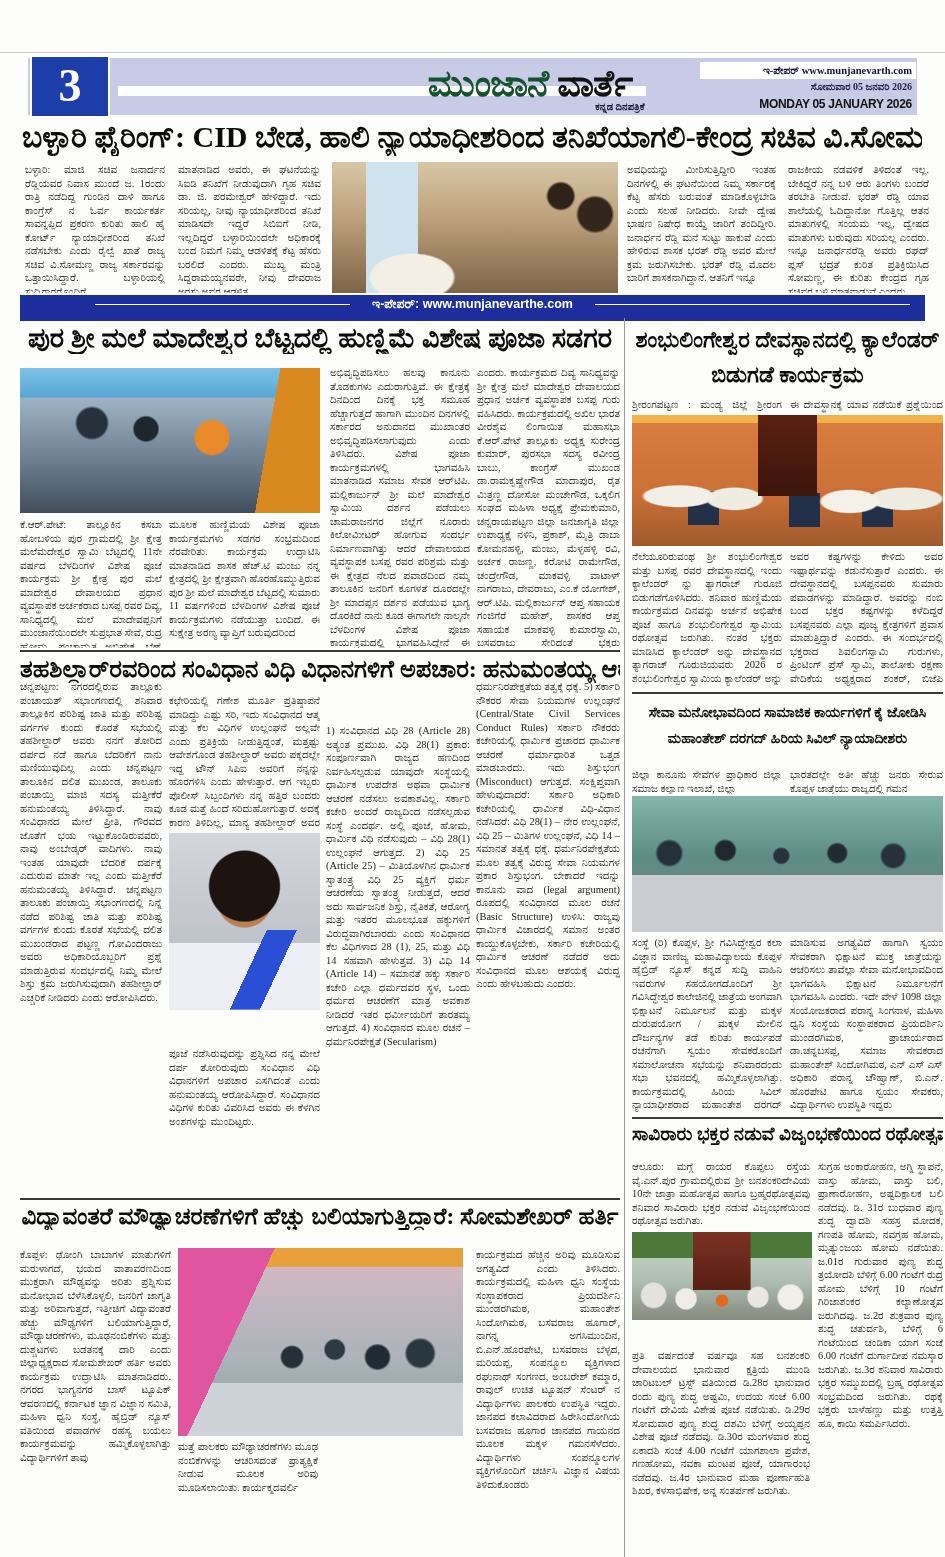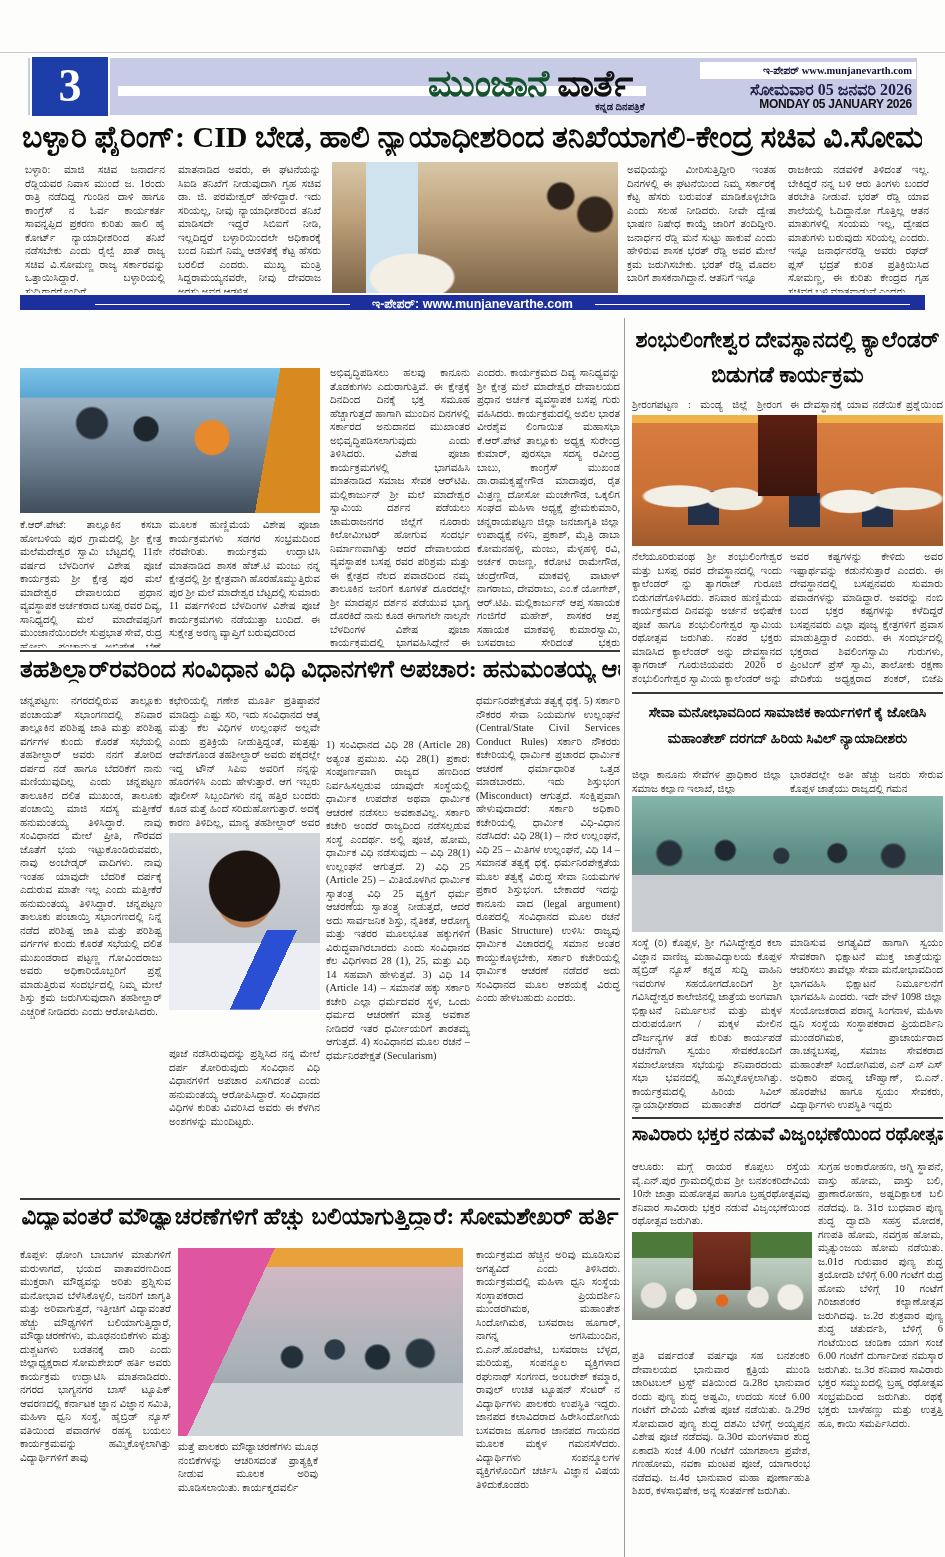--- a/index.html
+++ b/index.html
@@ -20,39 +20,39 @@
           box-sizing:border-box;color:#fff;font-size:46px;font-weight:700;text-align:center;
           line-height:57px;font-family:"Liberation Serif",serif;}
   #hdr-stripe{left:118px;top:86px;width:528px;height:10px;background:#ffffff;}
   #masthead{left:330px;top:62px;width:400px;text-align:center;white-space:nowrap;
             font-size:37px;font-weight:700;letter-spacing:-1px;}
   #masthead .red{color:#14532d;}
   #masthead .blk{color:#121212;margin-left:9px;}
   #tagline{left:540px;top:101px;width:160px;text-align:center;font-size:10px;font-weight:700;color:#15152e;}
   #eppr{left:700px;top:62px;width:216px;height:17px;background:#ffffff;color:#10103c;
         font-size:10.5px;font-weight:700;text-align:right;line-height:17px;padding-right:4px;box-sizing:border-box;}
-  #datekn{left:700px;top:81px;width:212px;text-align:right;font-size:16px;font-weight:700;color:#20204a;}
+  #datekn{left:700px;top:81px;width:212px;text-align:right;font-size:10px;font-weight:700;color:#20204a;}
   #dateen{left:700px;top:97px;width:212px;text-align:right;font-size:12px;font-weight:700;color:#101010;
           font-family:"Liberation Sans",sans-serif;letter-spacing:-0.3px;}
   
   #hl-lead{left:22px;top:118px;width:900px;font-size:30px;line-height:1.25;}
   .a1c{top:163px;height:130px;}
   #a1c1{left:25px;width:140px;}
   #a1c2{left:178px;width:143px;}
   #a1c3{left:627px;width:149px;}
   #a1c4{left:788px;width:141px;}
   #ph-lead{left:332px;top:162px;width:286px;height:131px;
     background:
       radial-gradient(ellipse at 28% 88%, #f3efe4 0 14%, rgba(0,0,0,0) 15%),
       radial-gradient(circle at 80% 26%, #2e231b 0 5%, rgba(0,0,0,0) 6%),
       radial-gradient(circle at 92% 40%, #33261d 0 6%, rgba(0,0,0,0) 7%),
       linear-gradient(90deg, rgba(207,227,238,0) 12%, #cfe3ee 12% 30%, rgba(207,227,238,0) 30%),
       linear-gradient(180deg,#d8c7a6 0%,#bb9f7a 45%,#7d6448 100%);}
   
-  #bluebar{left:20px;top:295px;width:905px;height:15px;background:#1c2f9c;color:#fff;
+  #bluebar{left:20px;top:295px;width:905px;height:26px;background:#1c2f9c;color:#fff;
            text-align:center;font-size:12.5px;font-weight:700;line-height:19px;
            font-family:"Liberation Sans",sans-serif;}
   .bb-line{top:304px;height:1.4px;background:#ffffff;}
   #bb-l{left:95px;width:255px;}
   #bb-r{left:595px;width:315px;}
   
   #v-split{left:624px;top:318px;height:1239px;}
   #hr-left1{left:20px;top:650px;width:600px;}
   #hr-left2{left:20px;top:1198px;width:600px;}
   #hr-right1{left:632px;top:692px;width:311px;}
@@ -88,21 +88,21 @@
       linear-gradient(#22304a,#22304a) 20% 78%/10% 26% no-repeat,
       linear-gradient(#22304a,#22304a) 56% 80%/10% 26% no-repeat,
       linear-gradient(#22304a,#22304a) 82% 80%/10% 26% no-repeat,
       radial-gradient(circle at 47% 46%, #d8601f 0 7%, rgba(0,0,0,0) 8%),
       linear-gradient(180deg,#d97d40 0%,#cb7036 60%,#9f5a2e 100%);}
   .a4low{top:550px;height:137px;}
   #a4c1{left:632px;width:150px;}
   #a4c2{left:790px;width:153px;}
   
   #hl-a3{left:20px;top:656px;width:600px;font-size:24px;}
-  .a3col{top:694px;height:500px;}
+  .a3col{top:680px;height:500px;}
   #a3c1{left:20px;width:142px;}
   #a3c2a{left:169px;top:694px;width:151px;height:136px;}
   #ph-a3{left:169px;top:833px;width:151px;height:177px;
     background:
       radial-gradient(circle at 50% 30%, #1d1410 0 24%, rgba(0,0,0,0) 25%),
       radial-gradient(circle at 50% 38%, #b97f55 0 20%, rgba(0,0,0,0) 21%),
       linear-gradient(115deg, rgba(43,79,212,0) 52%, #2b4fd4 52% 68%, rgba(43,79,212,0) 68%) 0 100%/100% 45% no-repeat,
       linear-gradient(180deg, rgba(236,238,243,0) 62%, #eceef3 62%),
       linear-gradient(180deg,#d3d6db 0%,#b2b7bf 100%);}
   #a3c2b{left:169px;top:1014px;width:151px;height:180px;margin-top:33px;}
@@ -185,20 +185,21 @@
   <div class="abs" id="bluebar">ಇ-ಪೇಪರ್: www.munjanevarthe.com</div>
   <div class="abs bb-line" id="bb-l"></div>
   <div class="abs bb-line" id="bb-r"></div>
 
   <div class="abs rule-v" id="v-split"></div>
   <div class="abs rule-h" id="hr-left1"></div>
   <div class="abs rule-h" id="hr-left2"></div>
   <div class="abs rule-h" id="hr-right1"></div>
   <div class="abs rule-h" id="hr-right2"></div>
 
+  <div class="abs hl one-line" id="hl-a2">ಪುರ ಶ್ರೀ ಮಲೆ ಮಾದೇಶ್ವರ ಬೆಟ್ಟದಲ್ಲಿ ಹುಣ್ಣಿಮೆ ವಿಶೇಷ ಪೂಜಾ ಸಡಗರ</div>
   <div class="abs photo" id="ph-a2"></div>
   <div class="abs col a2low" id="a2c1">ಕೆ.ಆರ್.ಪೇಟೆ: ತಾಲ್ಲೂಕಿನ ಕಸಬಾ ಹೋಬಳಿಯ ಪುರ ಗ್ರಾಮದಲ್ಲಿ ಶ್ರೀ ಕ್ಷೇತ್ರ ಮಲೆಮದೇಶ್ವರ ಸ್ವಾಮಿ ಬೆಟ್ಟದಲ್ಲಿ 11ನೇ ವರ್ಷದ ಬೆಳದಿಂಗಳ ವಿಶೇಷ ಪೂಜೆ ಕಾರ್ಯಕ್ರಮ ಶ್ರೀ ಕ್ಷೇತ್ರ ಪುರ ಮಲೆ ಮಾದೇಶ್ವರ ದೇವಾಲಯದ ಪ್ರಧಾನ ವ್ಯವಸ್ಥಾಪಕ ಅರ್ಚಕರಾದ ಬಸಪ್ಪ ರವರ ದಿವ್ಯ, ಸಾನಿಧ್ಯದಲ್ಲಿ ಮಲೆ ಮಾದೇವಪ್ಪನಿಗೆ ಮುಂಜಾನೆಯಿಂದಲೇ ಸುಪ್ರಭಾತ ಸೇವೆ, ರುದ್ರ ಹೋಮ, ಪಂಚಾಮೃತ ಅಭಿಷೇಕ, ಬೆಣ್ಣೆ ಅಲಂಕಾರ, ಸೇರಿದಂತೆ ವೇದ ಮಂತ್ರಗಳ</div>
   <div class="abs col a2low" id="a2c2">ಮೂಲಕ ಹುಣ್ಣಿಮೆಯ ವಿಶೇಷ ಪೂಜಾ ಕಾರ್ಯಕ್ರಮಗಳು ಸಡಗರ ಸಂಭ್ರಮದಿಂದ ನೆರವೇರಿತು. ಕಾರ್ಯಕ್ರಮ ಉದ್ಘಾಟಿಸಿ ಮಾತನಾಡಿದ ಶಾಸಕ ಹೆಚ್.ಟಿ ಮಂಜು ನನ್ನ ಕ್ಷೇತ್ರದಲ್ಲಿ ಶ್ರೀ ಕ್ಷೇತ್ರವಾಗಿ ಹೊರಹೊಮ್ಮುತ್ತಿರುವ ಪುರ ಶ್ರೀ ಮಲೆ ಮಾದೇಶ್ವರ ಬೆಟ್ಟದಲ್ಲಿ ಸುಮಾರು 11 ವರ್ಷಗಳಿಂದ ಬೆಳದಿಂಗಳ ವಿಶೇಷ ಪೂಜೆ ಕಾರ್ಯಕ್ರಮಗಳು ನಡೆಯುತ್ತಾ ಬಂದಿದೆ. ಈ ಸುಕ್ಷೇತ್ರ ಅರಣ್ಯ ವ್ಯಾಪ್ತಿಗೆ ಬರುವುದರಿಂದ</div>
   <div class="abs col a2tall" id="a2c3">ಅಭಿವೃದ್ಧಿಪಡಿಸಲು ಹಲವು ಕಾನೂನು ತೊಡಕುಗಳು ಎದುರಾಗುತ್ತಿವೆ. ಈ ಕ್ಷೇತ್ರಕ್ಕೆ ದಿನದಿಂದ ದಿನಕ್ಕೆ ಭಕ್ತ ಸಮೂಹ ಹೆಚ್ಚಾಗುತ್ತದೆ ಹಾಗಾಗಿ ಮುಂದಿನ ದಿನಗಳಲ್ಲಿ ಸರ್ಕಾರದ ಅನುದಾನದ ಮುಖಾಂತರ ಅಭಿವೃದ್ಧಿಪಡಿಸಲಾಗುವುದು ಎಂದು ತಿಳಿಸಿದರು. ವಿಶೇಷ ಪೂಜಾ ಕಾರ್ಯಕ್ರಮಗಳಲ್ಲಿ ಭಾಗವಹಿಸಿ ಮಾತನಾಡಿದ ಸಮಾಜ ಸೇವಕ ಆರ್‌ಟಿಪಿ. ಮಲ್ಲಿಕಾರ್ಜುನ್ ಶ್ರೀ ಮಲೆ ಮಾದೇಶ್ವರ ಸ್ವಾಮಿಯ ದರ್ಶನ ಪಡೆಯಲು ಚಾಮರಾಜನಗರ ಜಿಲ್ಲೆಗೆ ನೂರಾರು ಕಿಲೋಮೀಟರ್ ಹೋಗುವ ಸಂದರ್ಭ ನಿರ್ಮಾಣವಾಗಿತ್ತು ಆದರೆ ದೇವಾಲಯದ ವ್ಯವಸ್ಥಾಪಕ ಬಸಪ್ಪ ರವರ ಪರಿಶ್ರಮ ಮತ್ತು ಈ ಕ್ಷೇತ್ರದ ನೆಲದ ಪವಾಡದಿಂದ ನಮ್ಮ ತಾಲೂಕಿನ ಜನರಿಗೆ ಕೂಗಳತೆ ದೂರದಲ್ಲೇ ಶ್ರೀ ಮಾದಪ್ಪನ ದರ್ಶನ ಪಡೆಯುವ ಭಾಗ್ಯ ದೊರಕಿದೆ ನಾನು ಕೂಡ ಈಗಾಗಲೇ ನಾಲ್ಕನೇ ಬೆಳದಿಂಗಳ ವಿಶೇಷ ಪೂಜಾ ಕಾರ್ಯಕ್ರಮದಲ್ಲಿ ಭಾಗವಹಿಸಿದ್ದೇನೆ ಈ ಕ್ಷೇತ್ರದ ಮಹಿಮೆ ಭಕ್ತರ ಇಷ್ಟಾರ್ಥ ಸಿದ್ಧಿ ಕಲ್ಪಿಸುವ ಕೇಂದ್ರ ಸ್ಥಳವಾಗಿ ಕಂಗೊಳಿಸುತ್ತಿದೆ ಭಕ್ತರ ಸಂಖ್ಯೆ ಹೆಚ್ಚಾಗಿದೆ</div>
   <div class="abs col a2tall" id="a2c4">
     <span>ಎಂದರು. ಕಾರ್ಯಕ್ರಮದ ದಿವ್ಯ ಸಾನಿಧ್ಯವನ್ನು ಶ್ರೀ ಕ್ಷೇತ್ರ ಮಲೆ ಮಾದೇಶ್ವರ ದೇವಾಲಯದ ಪ್ರಧಾನ ಅರ್ಚಕ ವ್ಯವಸ್ಥಾಪಕ ಬಸಪ್ಪ ಗುರು ವಹಿಸಿದರು. ಕಾರ್ಯಕ್ರಮದಲ್ಲಿ ಅಖಿಲ ಭಾರತ ವೀರಶೈವ ಲಿಂಗಾಯಿತ ಮಹಾಸಭಾ ಕೆ.ಆರ್.ಪೇಟೆ ತಾಲ್ಲೂಕು ಅಧ್ಯಕ್ಷ ಸುರೇಂದ್ರ ಕುಮಾರ್, ಪುರಸಭಾ ಸದಸ್ಯ ರವೀಂದ್ರ ಬಾಬು, ಕಾಂಗ್ರೆಸ್ ಮುಖಂಡ ಡಾ.ರಾಮಕೃಷ್ಣೇಗೌಡ ಮಾದಾಪುರ, ರೈತ ಮಿತ್ರಣ್ಣ ದೋಸೋ ಮಂಚೇಗೌಡ, ಒಕ್ಕಲಿಗ ಸಂಘದ ಮಹಿಳಾ ಅಧ್ಯಕ್ಷೆ ಪ್ರೇಮಕುಮಾರಿ, ಚನ್ನರಾಯಪಟ್ಟಣ ಜಿಲ್ಲಾ ಜನಜಾಗೃತಿ ಜಿಲ್ಲಾ ಉಪಾಧ್ಯಕ್ಷೆ ನಳಿನಿ, ಪ್ರಕಾಶ್, ಮೈತ್ರಿ ಡಾಬಾ ಕೋಮನಹಳ್ಳಿ, ಮಂಜು, ಮೆಳ್ಳಹಳ್ಳಿ ರವಿ, ಅರ್ಚಕ ರಾಜಣ್ಣ, ಕರೋಟಿ ರಾಮೇಗೌಡ, ಚಂದ್ರೇಗೌಡ, ಮಾಕವಳ್ಳಿ ವಾಟಾಳ್ ನಾಗರಾಜು, ದೇವರಾಜು, ಎಂ.ಕೆ ಯೋಗೇಶ್, ಆರ್.ಟಿಪಿ. ಮಲ್ಲಿಕಾರ್ಜುನ್ ಆಪ್ತ ಸಹಾಯಕ ಗಂಜಿಗೆರೆ ಮಹೇಶ್, ಶಾಸಕರ ಆಪ್ತ ಸಹಾಯಕ ಮಾಕವಳ್ಳಿ ಕುಮಾರಸ್ವಾಮಿ, ಬಸವರಾಜು ಸೇರಿದಂತೆ ಭಕ್ತರು ಪಾಲ್ಗೊಂಡಿದ್ದರು.</span>
     
   </div>
 
   <div class="abs hl" id="hl-a4">ಶಂಭುಲಿಂಗೇಶ್ವರ ದೇವಸ್ಥಾನದಲ್ಲಿ ಕ್ಯಾಲೆಂಡರ್ ಬಿಡುಗಡೆ ಕಾರ್ಯಕ್ರಮ</div>

